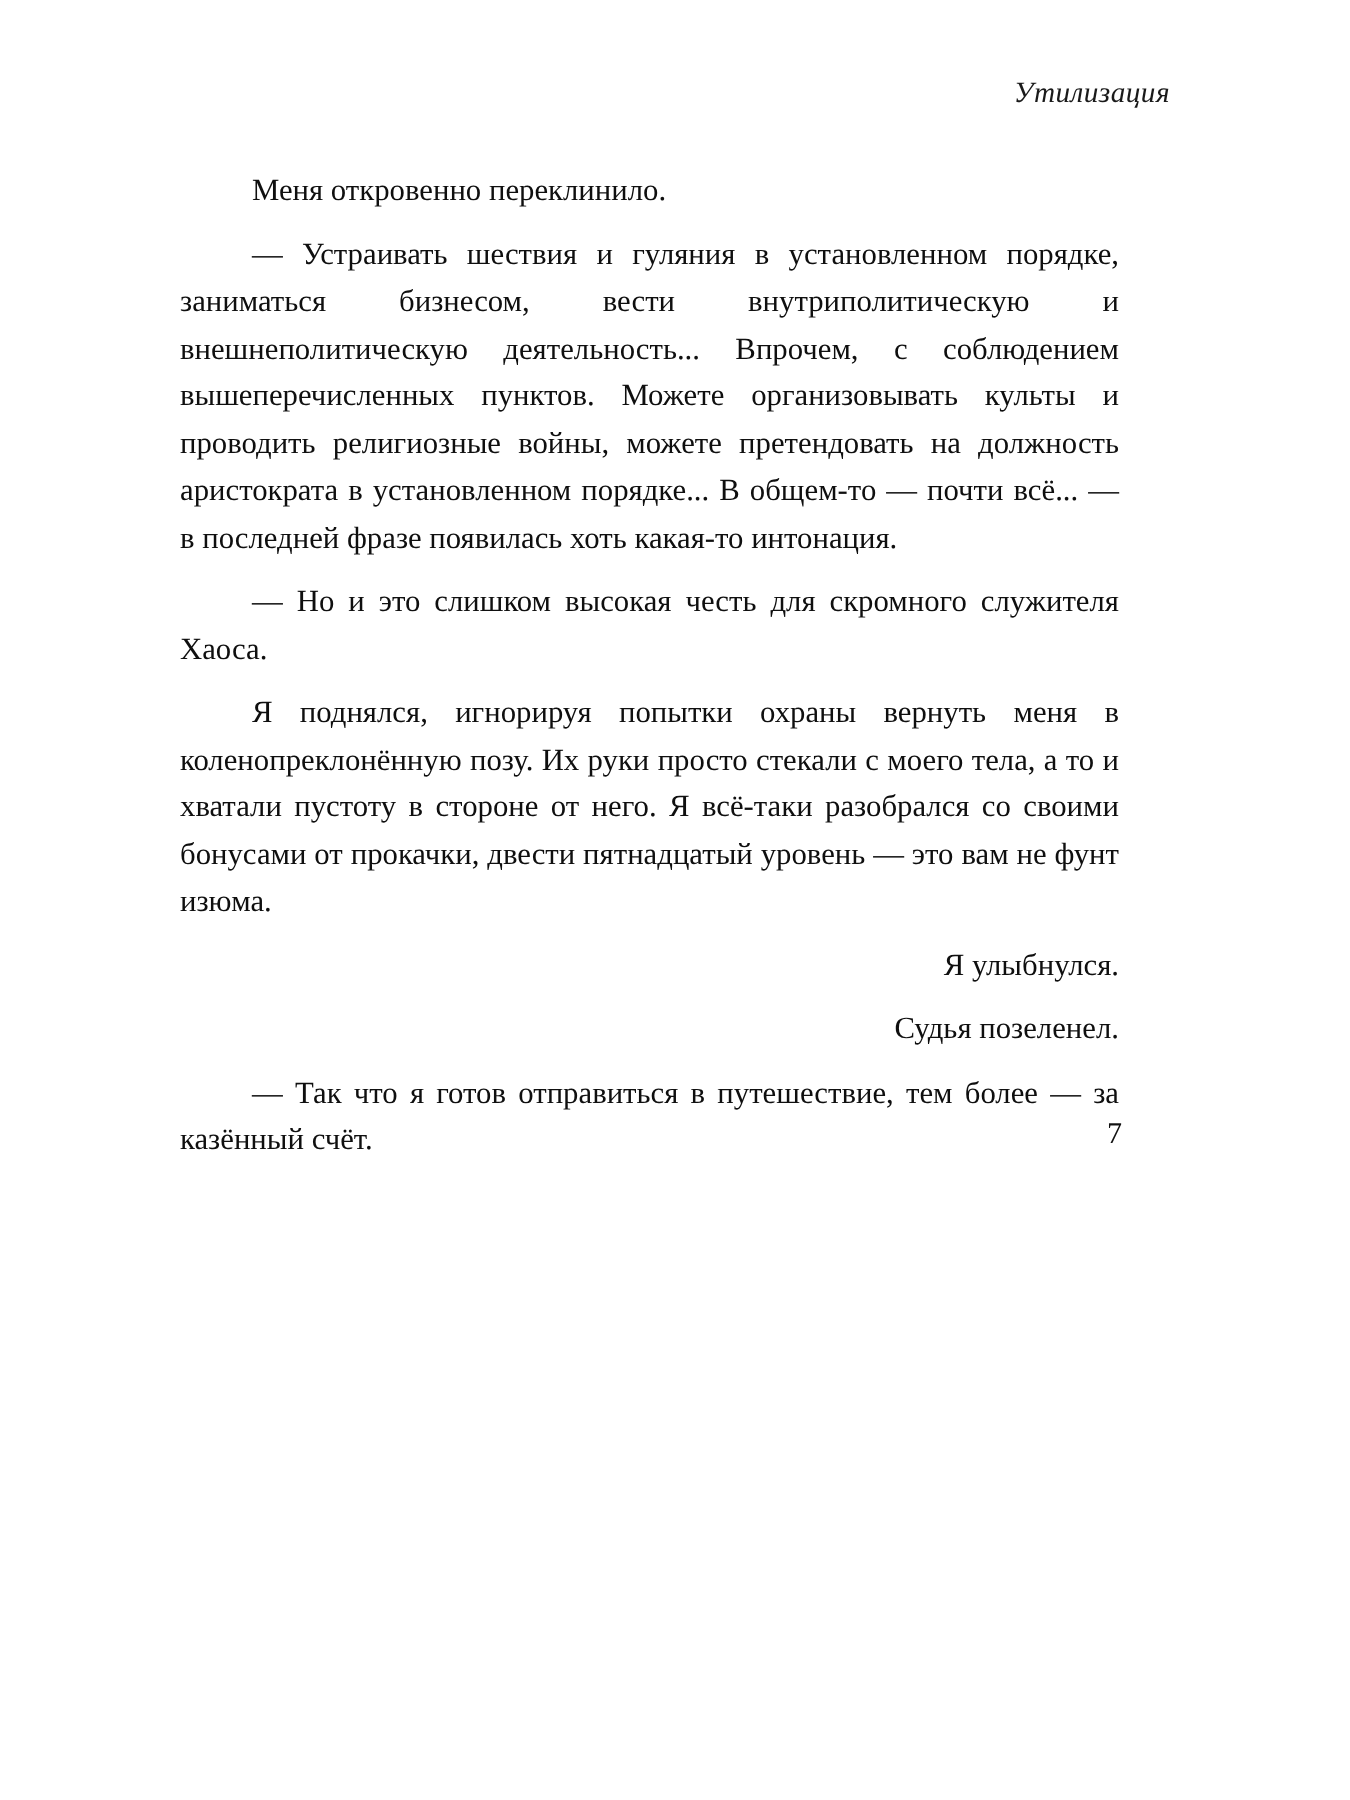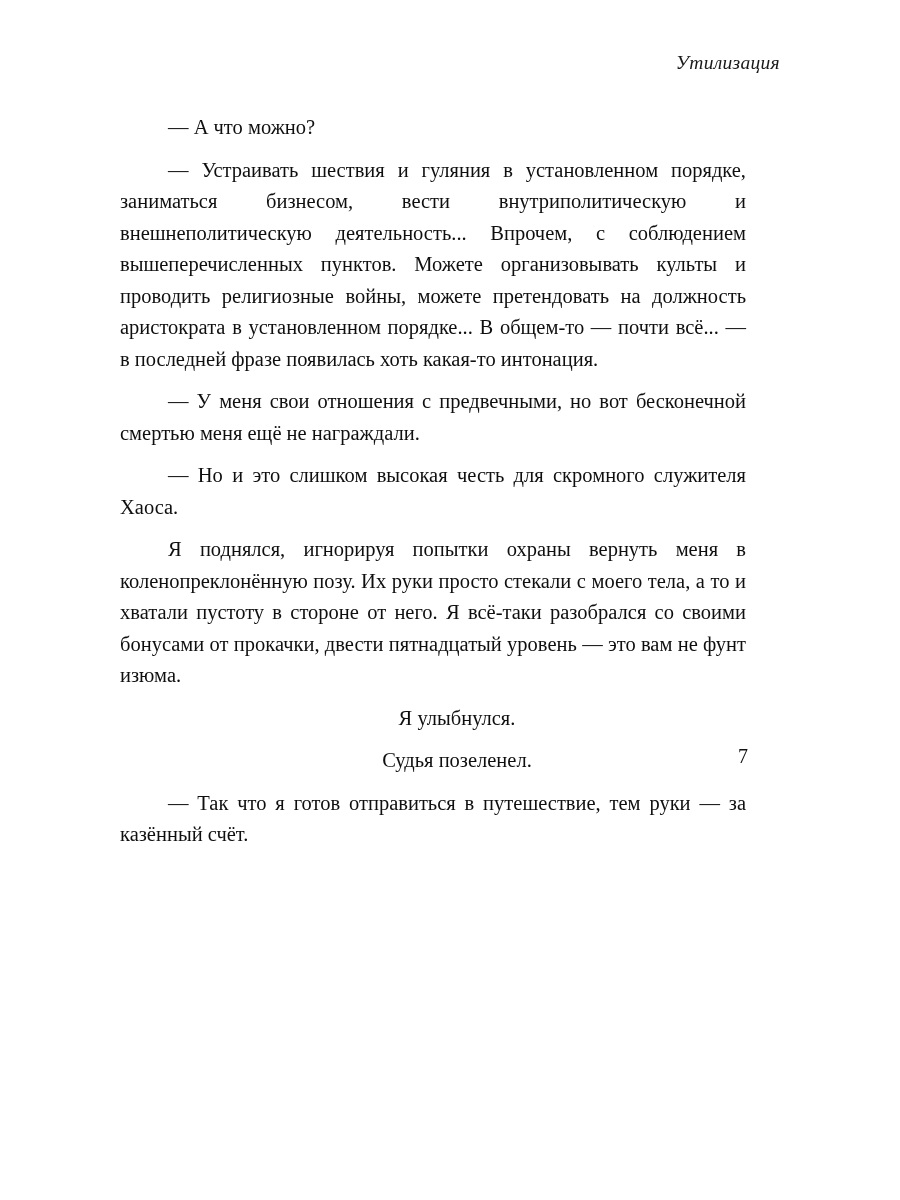--- a/index.html
+++ b/index.html
@@ -44,43 +44,42 @@
     text-align: justify;
     text-justify: inter-word;
     text-indent: 48px;
     color: #0f0f0f;
     hyphens: manual;
   }
   p.para + p.para {
     margin-top: 11px;
   }
   p.para.last-left {
-    text-align: center;
+    text-align: right;
   }
   .folio {
     position: absolute;
     bottom: 88px;
     right: 152px;
     font-size: 20px;
     color: #111111;
   }
 </style>
 </head>
 <body>
 
 <div class="page">
 
   <div class="running-head">Утилизация</div>
 
   <div class="text-block">
-    <p class="para">— А что можно?</p>
+    <p class="para">Меня откровенно переклинило.</p>
     <p class="para">— Устраивать шествия и гуляния в установленном порядке, заниматься бизнесом, вести внутриполитическую и внешнеполитическую деятельность... Впрочем, с соблю­дением вышеперечисленных пунктов. Можете организовы­вать культы и проводить религиозные войны, можете претендовать на должность аристократа в установленном порядке... В общем-то — почти всё... — в последней фразе появилась хоть какая-то интонация.</p>
-    <p class="para">— У меня свои отношения с предвечными, но вот бесконечной смертью меня ещё не награждали.</p>
     <p class="para">— Но и это слишком высокая честь для скромного служителя Хаоса.</p>
     <p class="para">Я поднялся, игнорируя попытки охраны вернуть меня в коленопреклонённую позу. Их руки просто стекали с моего тела, а то и хватали пустоту в стороне от него. Я всё-таки разобрался со своими бонусами от прокачки, двести пятнадцатый уровень — это вам не фунт изюма.</p>
     <p class="para last-left">Я улыбнулся.</p>
     <p class="para last-left">Судья позеленел.</p>
-    <p class="para">— Так что я готов отправиться в путешествие, тем руки — за казённый счёт.</p>
+    <p class="para">— Так что я готов отправиться в путешествие, тем более — за казённый счёт.</p>
   </div>
 
   <div class="folio">7</div>
 
 </div>
 
 </body></html>

